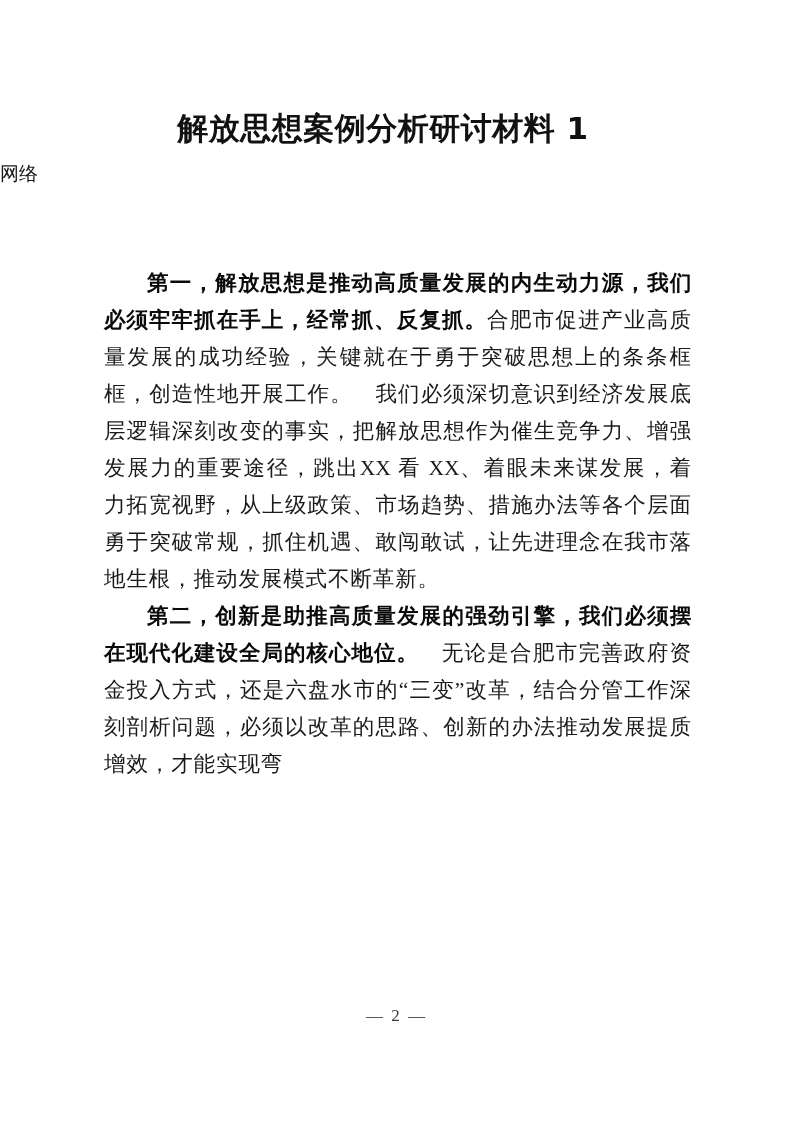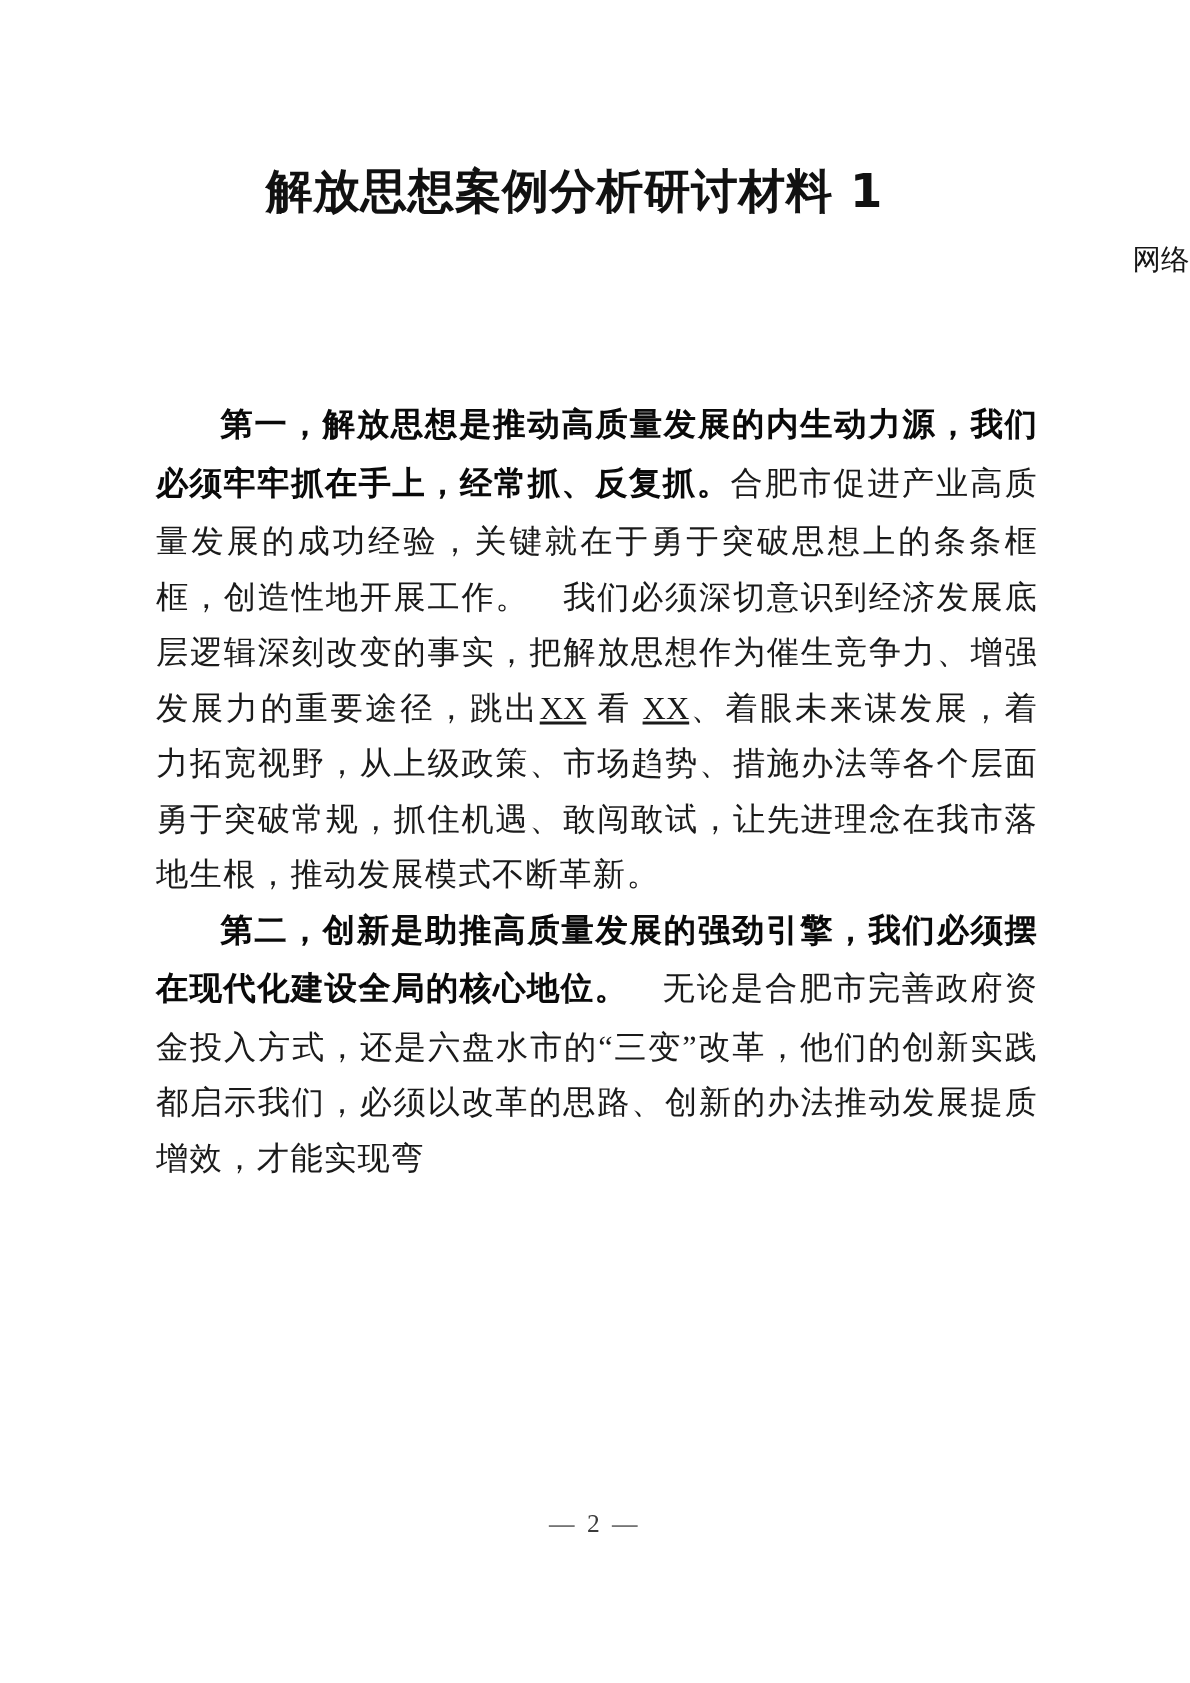--- a/index.html
+++ b/index.html
@@ -38,21 +38,21 @@
     line-height: 40px;
     letter-spacing: 0.5px;
     color: #111111;
     white-space: pre;
   }
 
   .doc-subtitle {
     position: absolute;
     left: 0;
     width: 793px;
-    text-align: right;
+    text-align: left;
     font-family: "Liberation Serif", "DejaVu Serif", serif;
     font-size: 19px;
     line-height: 28px;
     color: #161616;
     white-space: pre;
   }
   .doc-subtitle-1 { top: 160px; }
   .doc-subtitle-2 {
     top: 196px;
     font-size: 21px;
@@ -85,29 +85,28 @@
     font-weight: bold;
     font-size: 21px;
     letter-spacing: 1px;
     text-indent: 2em;
     color: #0d0d0d;
   }
 
   .para b,
   .emph {
     font-weight: bold;
-    font-family: Liberation Mono, monospace;
+    font-family: Liberation Sans, sans-serif;
     letter-spacing: 0.6px;
     color: #0a0a0a;
   }
 
   .latin {
     font-family: "Liberation Serif", "DejaVu Serif", serif;
     letter-spacing: 0;
-    text-decoration: underline;
   }
 
   
   .page-footer {
     position: absolute;
     left: 0;
     bottom: 96px;
     width: 793px;
     text-align: center;
     font-family: "Liberation Serif", "DejaVu Serif", serif;
@@ -126,19 +125,19 @@
 
   <div class="doc-subtitle doc-subtitle-1">网络</div>
 
 
   <div class="body-block">
 
 
 
     <p class="para"><span class="emph">第一，解放思想是推动高质量发展的内生动力源，我们必须牢牢抓在手上，经常抓、反复抓。</span><span>合肥市促进产业高质量发展的成功经验，关键就在于勇于突破思想上的条条框框，创造性地开展工作。　我们必须深切意识到经济发展底层逻辑深刻改变的事实，把解放思想作为催生竞争力、增强发展力的重要途径，跳出</span><span class="latin">XX</span><span> 看 </span><span class="latin">XX</span><span>、着眼未来谋发展，着力拓宽视野，从上级政策、市场趋势、措施办法等各个层面勇于突破常规，抓住机遇、敢闯敢试，让先进理念在我市落地生根，推动发展模式不断革新。</span></p>
 
-    <p class="para"><span class="emph">第二，创新是助推高质量发展的强劲引擎，我们必须摆在现代化建设全局的核心地位。</span><span>　无论是合肥市完善政府资金投入方式，还是六盘水市的“三变”改革，他们的创新实践都启示我们，必须以改革的思路、创新的办法推动发展提质增效，才能实现弯</span></p>
+    <p class="para"><span class="emph">第二，创新是助推高质量发展的强劲引擎，我们必须摆在现代化建设全局的核心地位。</span><span>　无论是合肥市完善政府资金投入方式，还是六盘水市的“三变”改革，结合分管工作深刻剖析问题，必须以改革的思路、创新的办法推动发展提质增效，才能实现弯</span></p>
 
   </div>
 
   <div class="page-footer">— 2 —</div>
 
 </div>
 
 </body></html>

